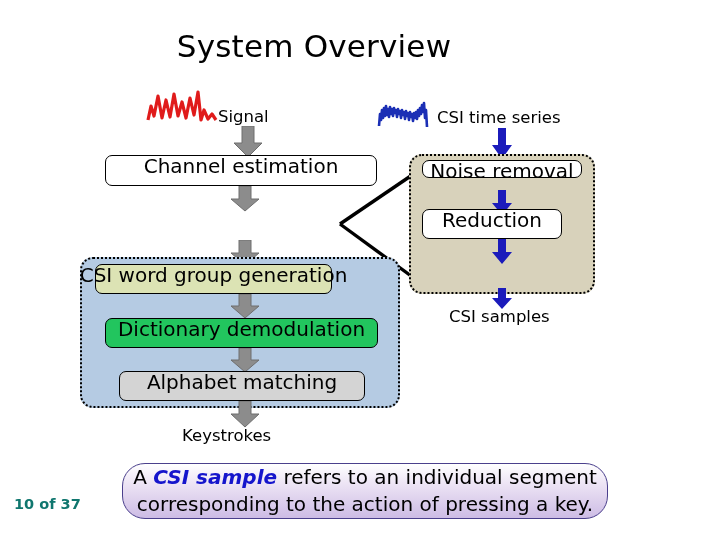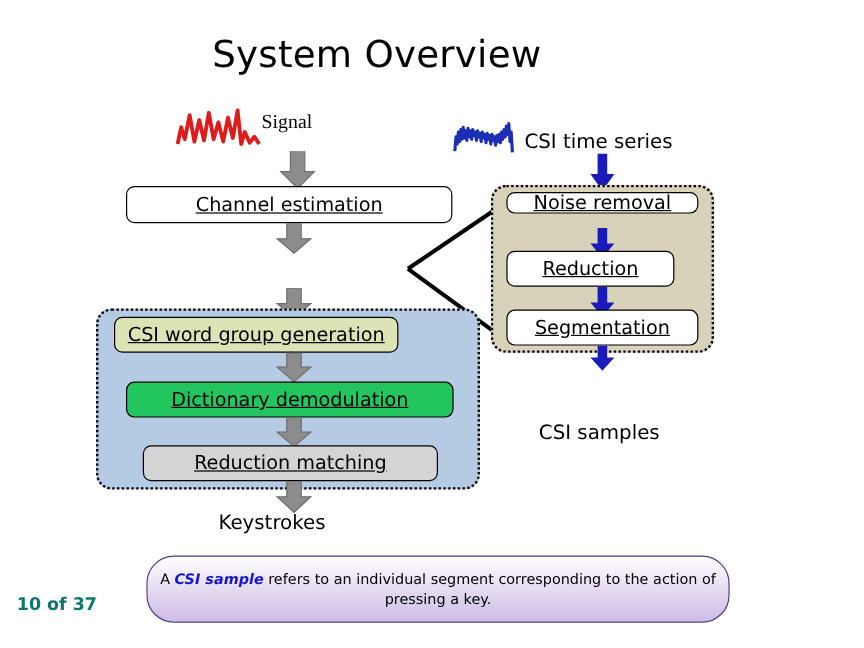--- a/index.html
+++ b/index.html
@@ -33,27 +33,26 @@
   }
 
   
   .pbox {
     position: absolute;
     box-sizing: border-box;
     border: 1.3px solid #000000;
     border-radius: 7px;
     background: #ffffff;
     display: flex;
-    align-items: center;
+    align-items: flex-start;
     justify-content: center;
-    font-size: 16px;
+    font-size: 20px;
     color: #000000;
     white-space: nowrap;
     line-height: 1;
-    text-decoration: underline;
   }
 
   
   .panel {
     position: absolute;
     box-sizing: border-box;
     border: 2.5px dotted #000000;
     border-radius: 13px;
   }
   .panel-left  { background: #b5cbe3; }
@@ -88,21 +87,21 @@
   .callout {
     position: absolute;
     box-sizing: border-box;
     border: 1.4px solid #4a3f8c;
     border-radius: 23px;
     background: linear-gradient(180deg, #ffffff 0%, #ece3f4 38%, #cdbce5 100%);
     display: flex;
     flex-direction: column;
     align-items: center;
     justify-content: center;
-    font-size: 12px;
+    font-size: 20px;
     color: #000000;
     line-height: 1.35;
     text-align: center;
     padding: 2px 10px;
   }
   .callout .em {
     font-weight: bold;
     font-style: italic;
     color: #1515cc;
   }
@@ -120,21 +119,21 @@
 </head>
 <body>
 
 <div id="slide">
 
   <div class="title">System Overview</div>
 
   <svg class="wave" style="left:146px; top:90px;" width="72" height="34" viewBox="0 0 72 34">
     <polyline fill="none" stroke="#e01b1b" stroke-width="3.2" stroke-linejoin="round" points="2,30 5,16 8,26 12,6 16,28 20,10 24,27 28,4 32,26 36,12 40,28 44,8 48,25 52,2 55,30 58,20 62,29 66,24 70,30"></polyline>
   </svg>
-  <div class="flabel" style="left:218px; top:94px;font-family:Liberation Serif, serif;">Signal</div>
+  <div class="flabel" style="left:218px; top:109px;">Signal</div>
 
   <svg class="wave" style="left:377px; top:100px;" width="54" height="32" viewBox="0 0 54 32">
     <polyline fill="none" stroke="#1b2fb5" stroke-width="2.6" stroke-linejoin="round" points="2,26 3,14 4,20 5,10 6,18 7,8 8,16 9,6 10,15 11,9 12,17 13,7 14,14 15,9 16,16 17,8 18,13 19,10 20,17 21,9 22,14 23,11 24,18 25,10 26,15 27,12 28,19 29,11 30,16 31,13 32,20 33,12 34,17 35,14 36,21 37,13 38,18 39,12 40,19 41,10 42,16 43,8 44,14 45,5 46,12 47,3 48,18 49,10 50,27"></polyline>
   </svg>
   <div class="flabel" style="left:437px; top:110px;">CSI time series</div>
 
   <svg class="garrow" style="left:230px; top:126px;" width="36" height="32" viewBox="0 0 36 32">
     <polygon points="12,0 24,0 24,17 32,17 18,31 4,17 12,17" fill="#8c8c8c" stroke="#6e6e6e" stroke-width="1"></polygon>
   </svg>
 
@@ -158,29 +157,26 @@
   </svg>
 
   <div class="pbox" style="left:422px; top:209px; width:140px; height:30px;">
     <span>Reduction</span>
   </div>
 
   <svg class="barrow" style="left:491px; top:239px;" width="22" height="26" viewBox="0 0 22 26">
     <polygon points="7,0 15,0 15,13 21,13 11,25 1,13 7,13" fill="#1b1bbb"></polygon>
   </svg>
 
-  <div class="pbox" style="left:422px; top:258px; width:160px; height:30px;">
-    <span>Segmentation</span>
-  </div>
 
   <svg class="barrow" style="left:491px; top:288px;" width="22" height="22" viewBox="0 0 22 22">
     <polygon points="7,0 15,0 15,10 21,10 11,21 1,10 7,10" fill="#1b1bbb"></polygon>
   </svg>
 
-  <div class="flabel" style="left:449px; top:309px;margin-top:44px;">CSI samples</div>
+  <div class="flabel" style="left:449px; top:309px;">CSI samples</div>
 
   <div class="pbox" style="left:105px; top:155px; width:272px; height:31px;">
     <span>Channel estimation</span>
   </div>
 
   <svg class="garrow" style="left:227px; top:186px;" width="36" height="26" viewBox="0 0 36 26">
     <polygon points="12,0 24,0 24,13 32,13 18,25 4,13 12,13" fill="#8c8c8c" stroke="#6e6e6e" stroke-width="1"></polygon>
   </svg>
 
 
@@ -200,21 +196,21 @@
 
   <div class="pbox" style="left:105px; top:318px; width:273px; height:30px; background:#22c55e;">
     <span>Dictionary demodulation</span>
   </div>
 
   <svg class="garrow" style="left:227px; top:348px;" width="36" height="25" viewBox="0 0 36 25">
     <polygon points="12,0 24,0 24,12 32,12 18,24 4,12 12,12" fill="#8c8c8c" stroke="#6e6e6e" stroke-width="1"></polygon>
   </svg>
 
   <div class="pbox" style="left:119px; top:371px; width:246px; height:30px; background:#d4d4d4;">
-    <span>Reduction matching</span>
+    <span>Alphabet matching</span>
   </div>
 
   <svg class="garrow" style="left:227px; top:401px;" width="36" height="27" viewBox="0 0 36 27">
     <polygon points="12,0 24,0 24,13 32,13 18,26 4,13 12,13" fill="#8c8c8c" stroke="#6e6e6e" stroke-width="1"></polygon>
   </svg>
 
   <div class="flabel" style="left:182px; top:428px;">Keystrokes</div>
 
   <div class="callout" style="left:122px; top:463px; width:486px; height:56px;">
     <div>

